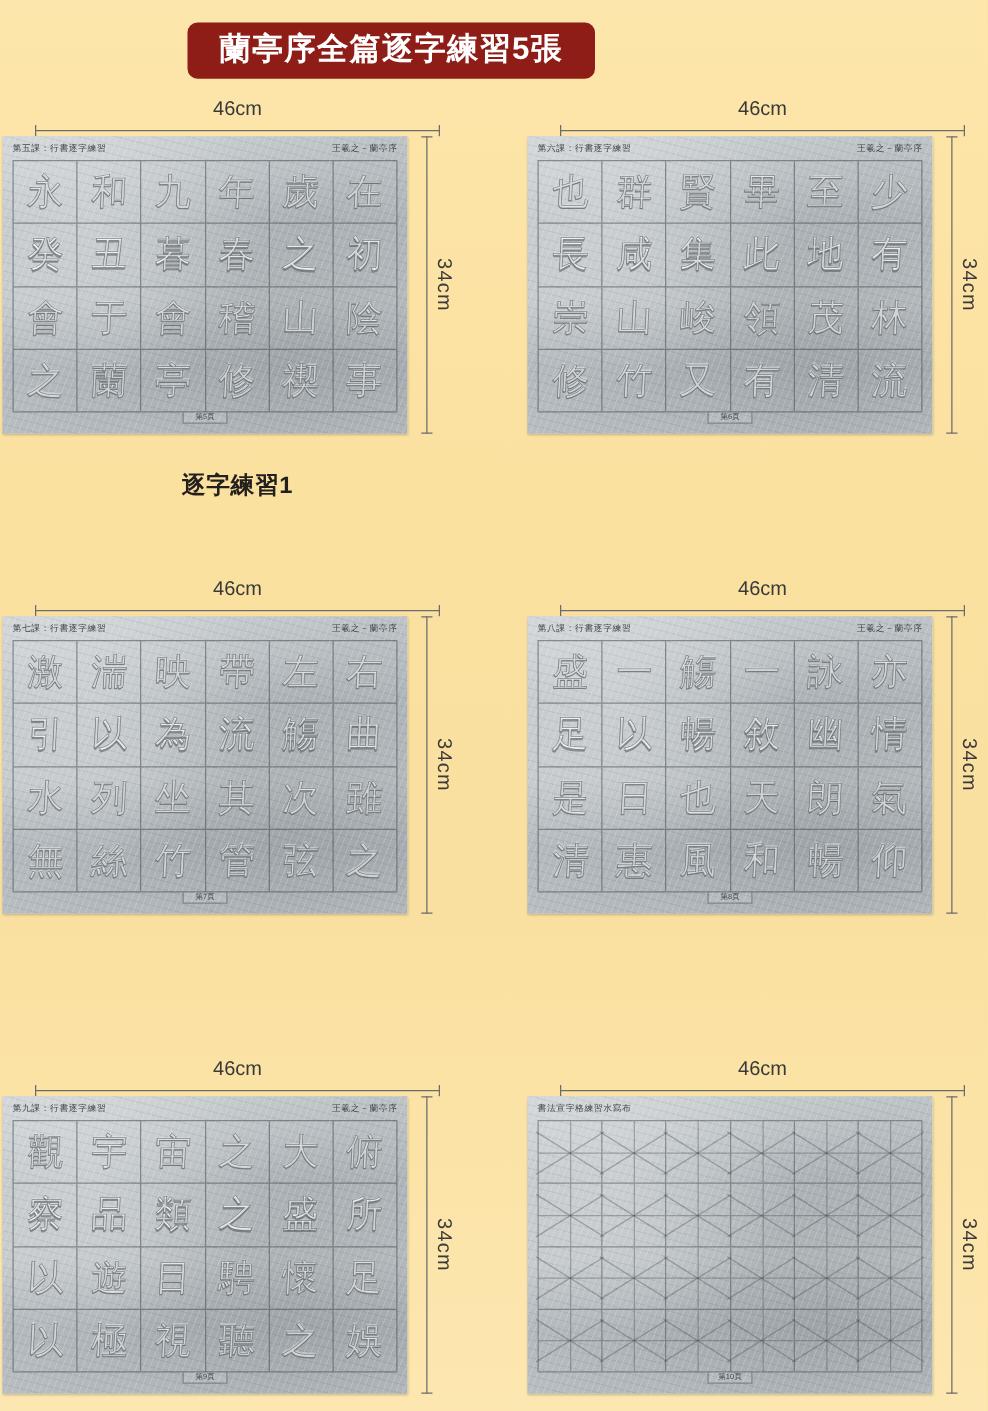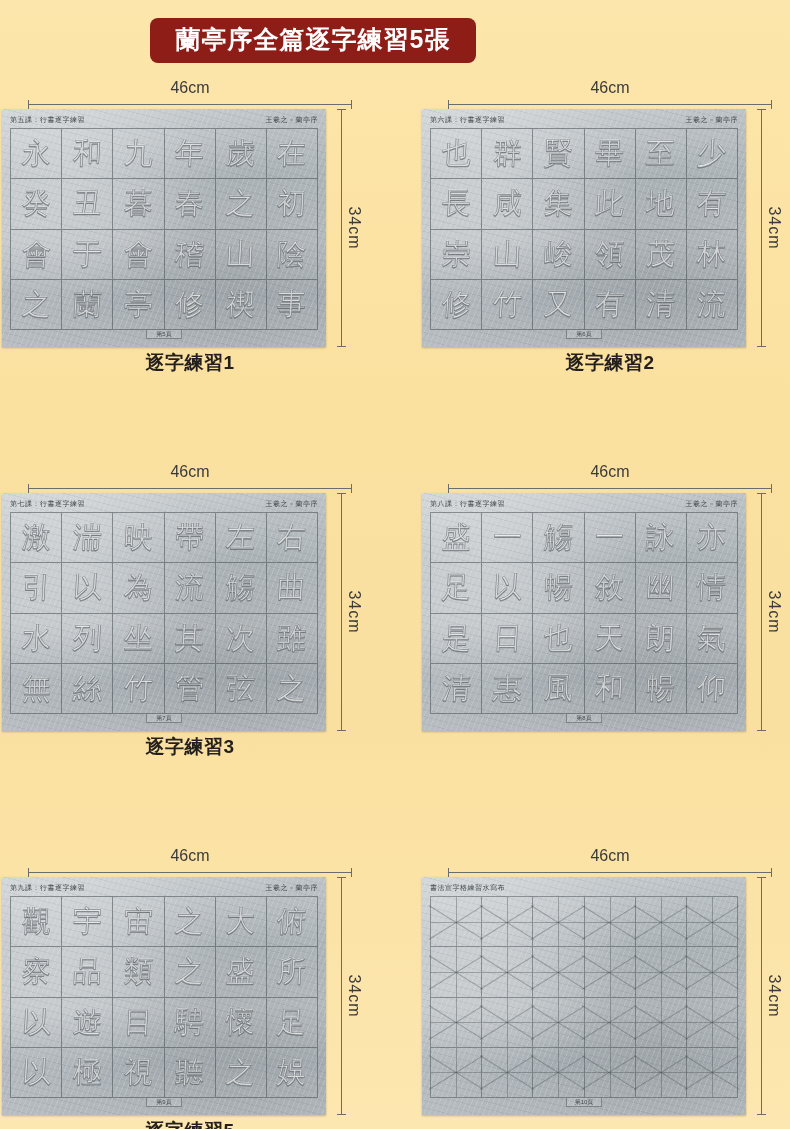--- a/index.html
+++ b/index.html
@@ -258,21 +258,21 @@
     font-size: 16px;
     color: #3a3a3a;
     writing-mode: vertical-rl;
     text-orientation: mixed;
     letter-spacing: 1px;
     line-height: 1;
     white-space: nowrap;
   }
 
   .caption {
-    margin-top: 3px;
+    margin-top: 28px;
     font-size: 19px;
     color: #231f1d;
     font-weight: bold;
     letter-spacing: 0.5px;
     text-align: center;
     width: 324px;
   }
 </style>
 </head>
 <body>
@@ -479,21 +479,20 @@
             <div class="page-no">第6頁</div>
           </div>
         </div>
         <div class="dim-right">
           <div class="bar"></div>
           <div class="tick-t"></div>
           <div class="tick-b"></div>
           <div class="label">34cm</div>
         </div>
       </div>
-      <div class="caption">逐字練習2</div>
     </div>
 
     <div class="cell">
       <div class="dim-top">
         <div class="label">46cm</div>
         <div class="bar"></div>
         <div class="tick-l"></div>
         <div class="tick-r"></div>
       </div>
       <div class="sheet-row">
@@ -580,21 +579,20 @@
             <div class="page-no">第7頁</div>
           </div>
         </div>
         <div class="dim-right">
           <div class="bar"></div>
           <div class="tick-t"></div>
           <div class="tick-b"></div>
           <div class="label">34cm</div>
         </div>
       </div>
-      <div class="caption">逐字練習3</div>
     </div>
 
     <div class="cell">
       <div class="dim-top">
         <div class="label">46cm</div>
         <div class="bar"></div>
         <div class="tick-l"></div>
         <div class="tick-r"></div>
       </div>
       <div class="sheet-row">

